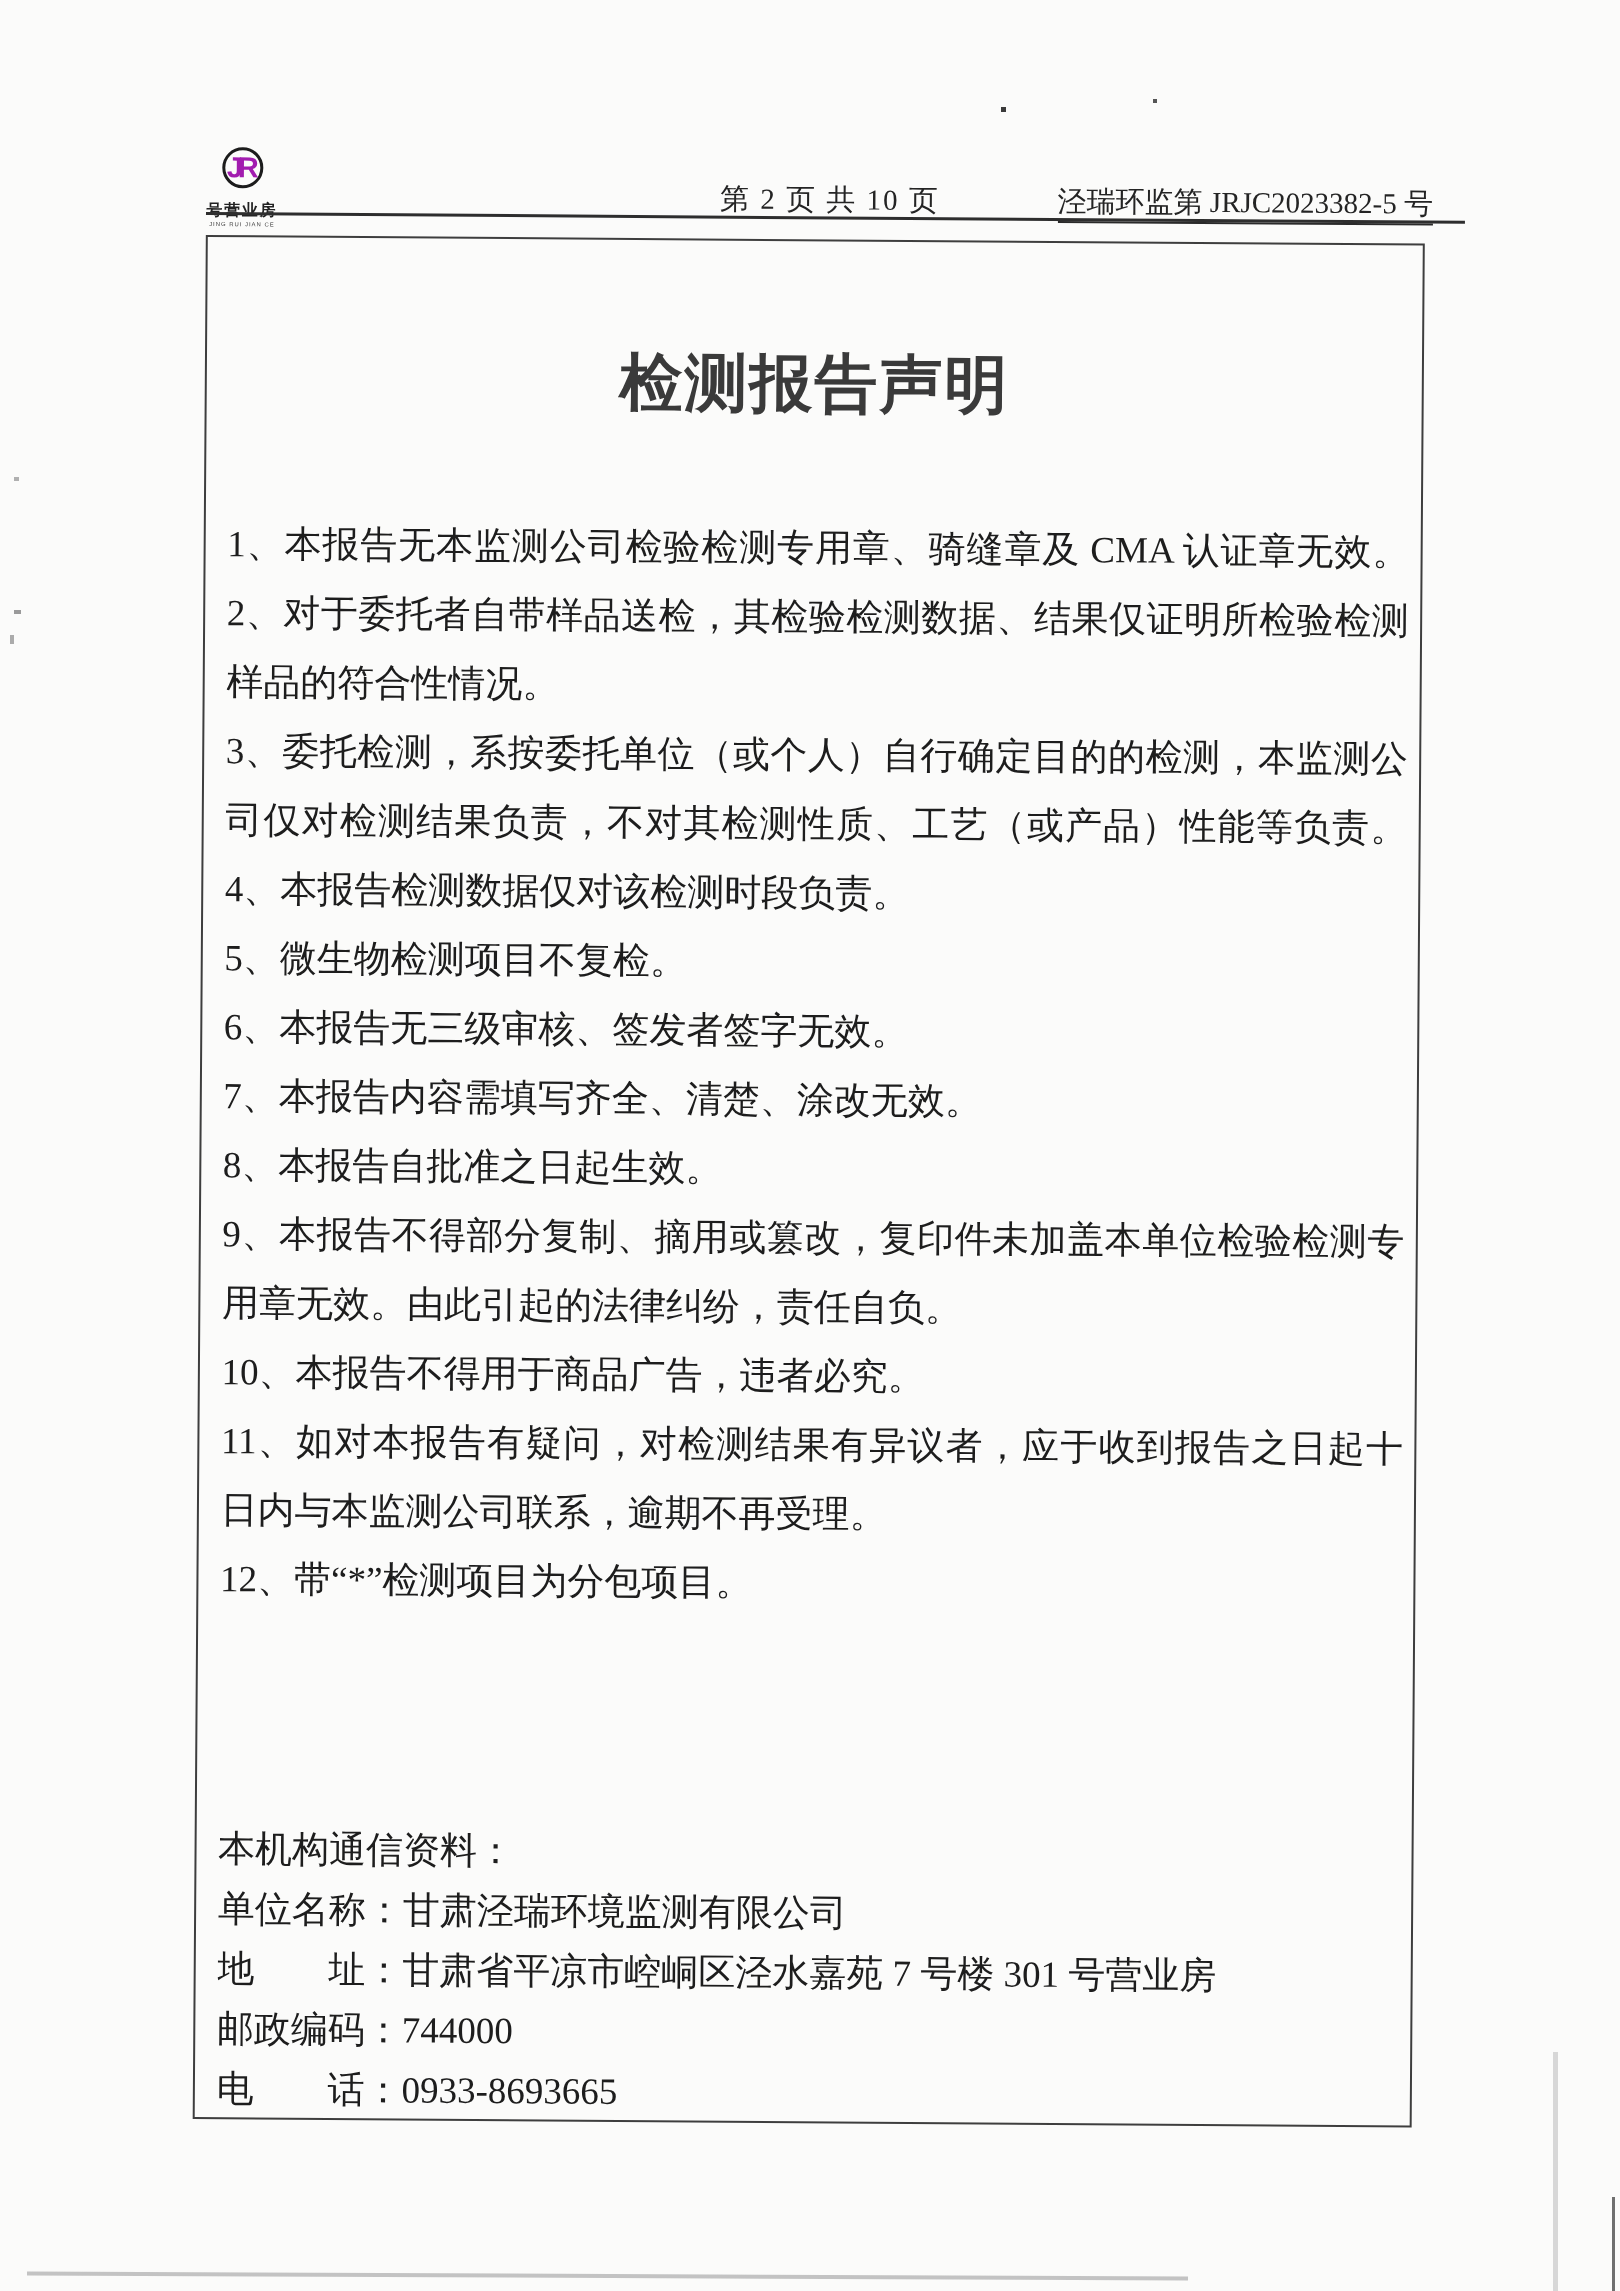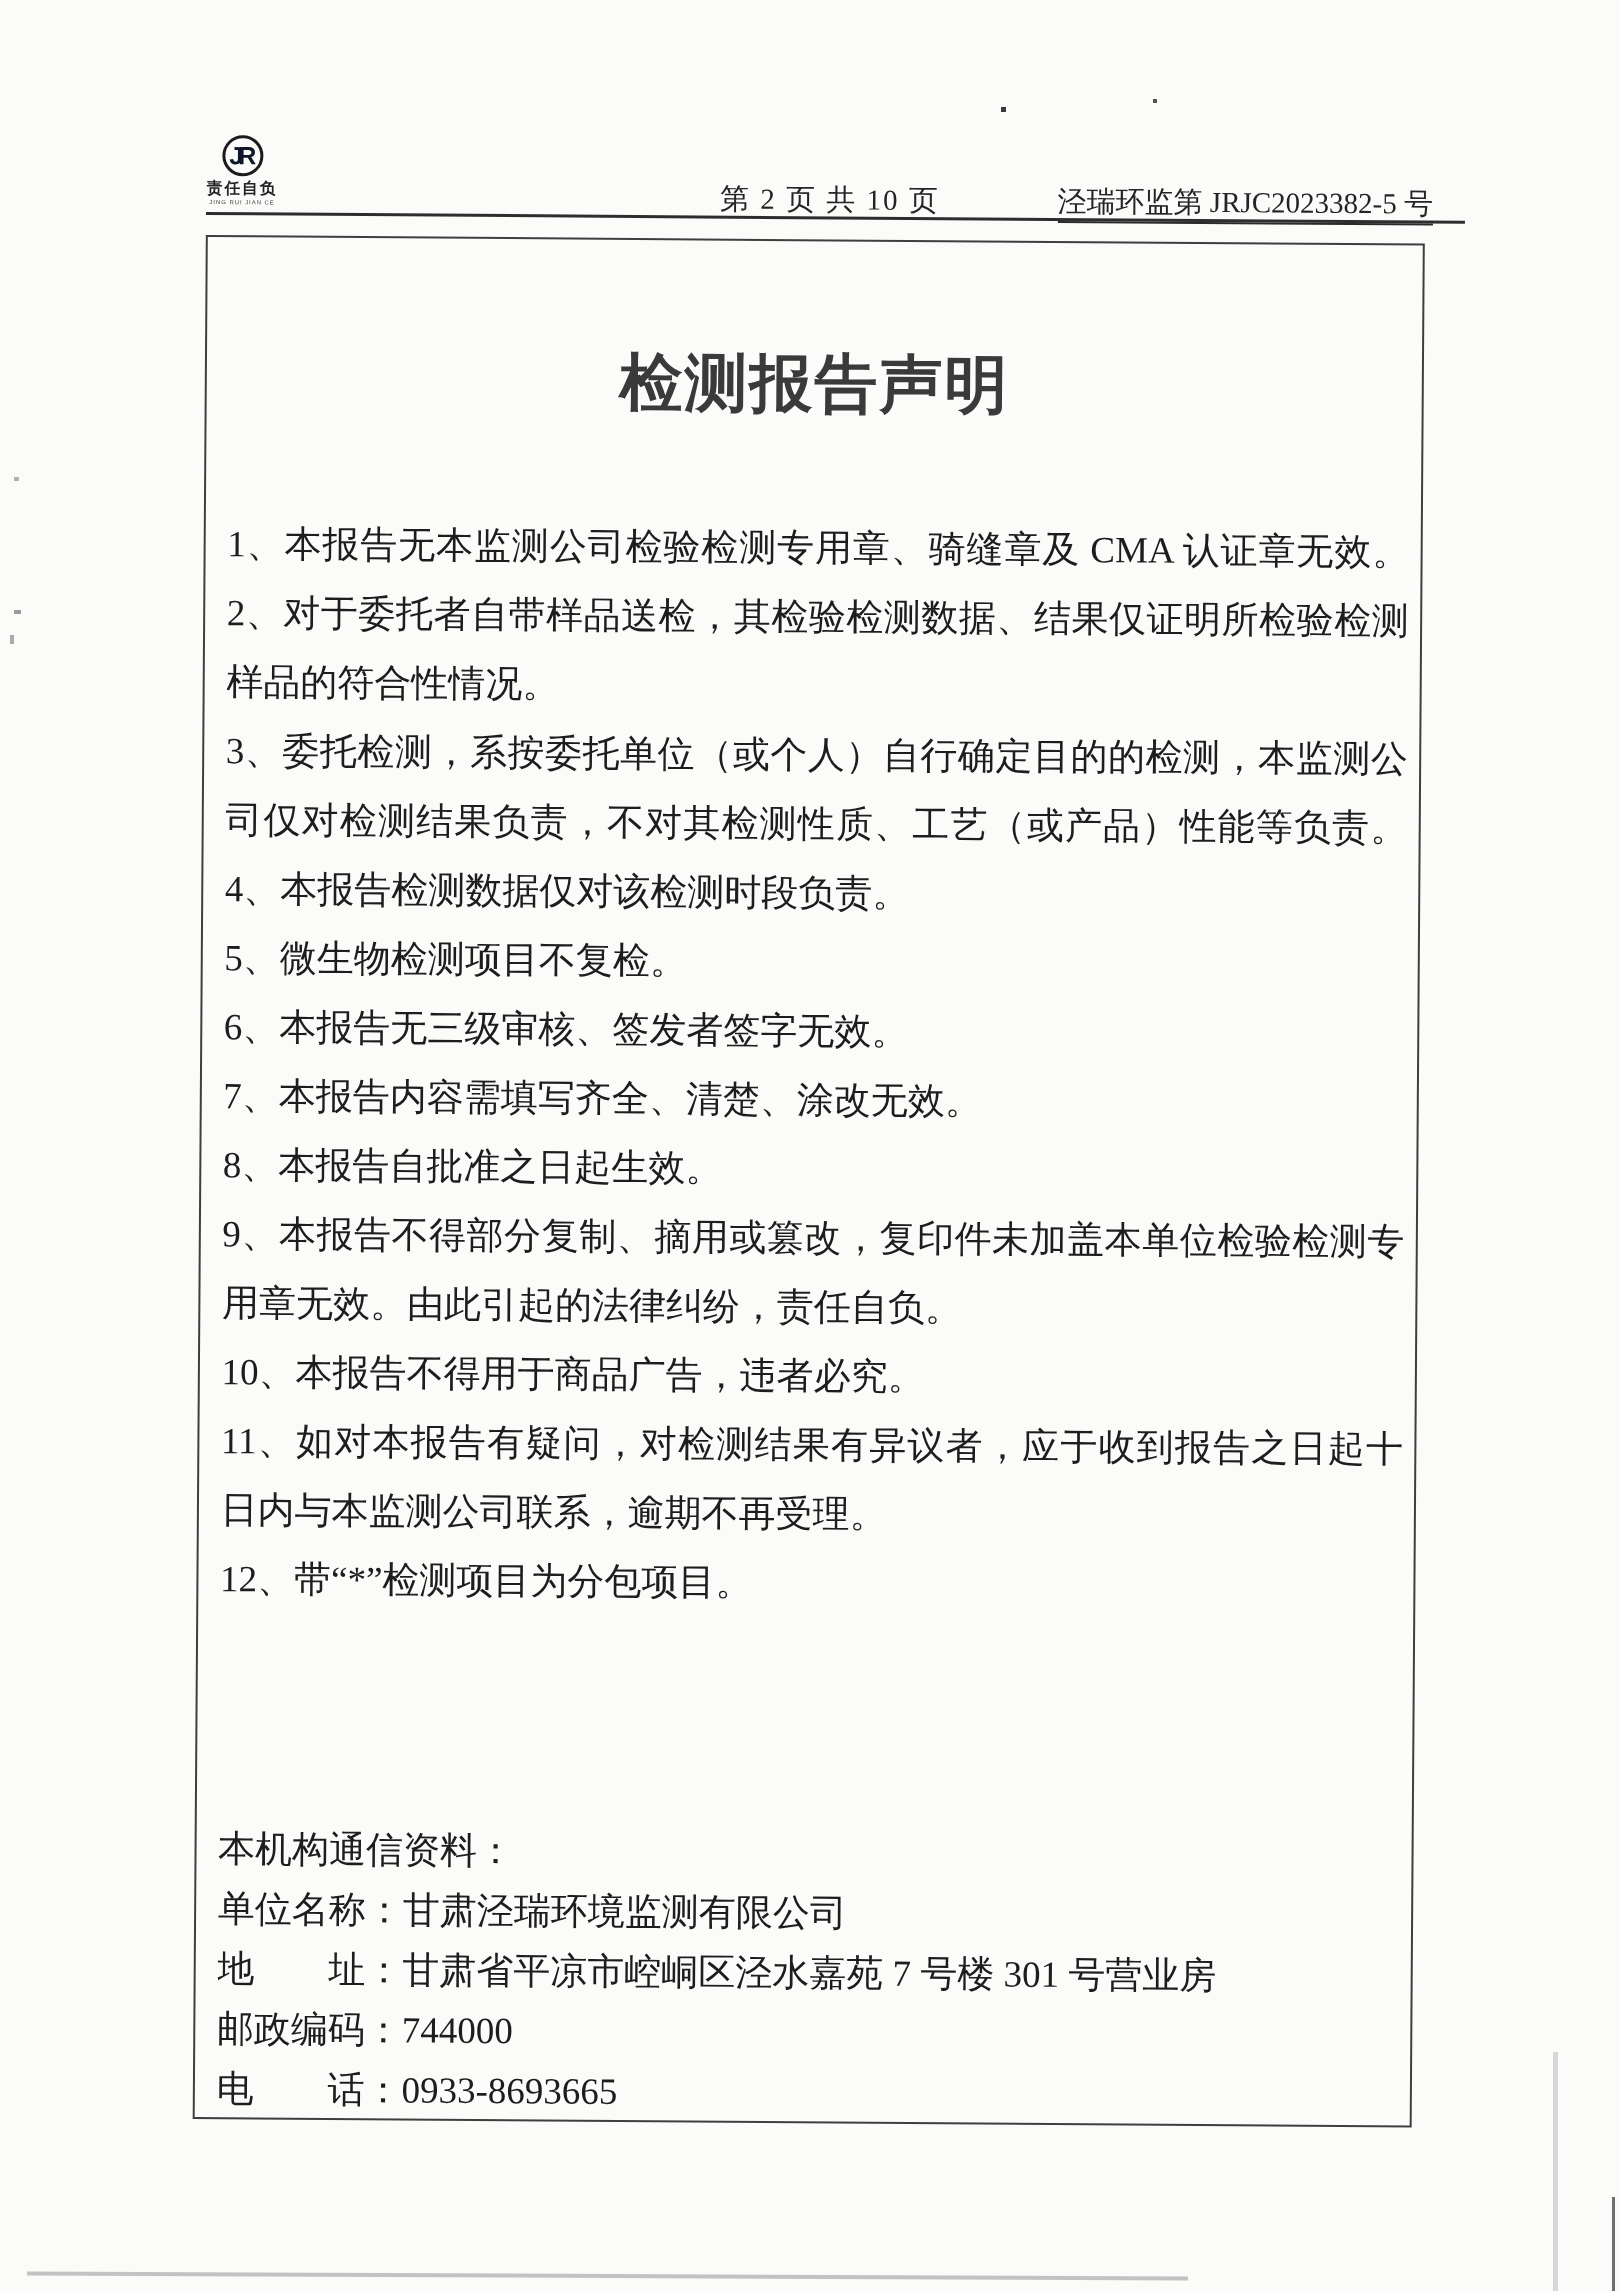--- a/index.html
+++ b/index.html
@@ -5,24 +5,24 @@
   html,body{margin:0;padding:0;background:#ffffff;}
   .page{
     position:relative;width:1620px;height:2292px;background:#fbfbfa;overflow:hidden;
     font-family:"Liberation Serif","DejaVu Serif",serif;color:#1d1d1d;
   }
   .skew{position:absolute;inset:0;transform:rotate(0.4deg);transform-origin:206px 211px;}
 
   
   .logo{position:absolute;left:200px;top:135px;width:84px;text-align:center;}
   .logo-circle{
-    width:41px;height:41px;border:3.9px solid #1c1c1c;border-radius:50%;margin:0 auto;
+    width:41px;height:41px;border:3.9px solid #1c1c1c;border-radius:50%;margin:12px auto;
     display:flex;align-items:center;justify-content:center;box-sizing:border-box;
     font-family:"Liberation Sans","DejaVu Sans",sans-serif;font-weight:bold;
-    font-size:25px;letter-spacing:-4.9px;color:#0f172a;padding-right:3.9px;
+    font-size:29px;letter-spacing:-4.9px;color:#a21caf;padding-right:3.9px;
   }
   .logo-name{margin-top:2px;font-size:15.7px;font-weight:bold;letter-spacing:2px;
     font-family:"Liberation Sans","DejaVu Sans",sans-serif;color:#222;}
   .logo-sub{font-size:5.9px;letter-spacing:1px;color:#3a3a3a;
     font-family:"Liberation Sans","DejaVu Sans",sans-serif;}
 
   .page-num{position:absolute;left:720px;top:176px;font-size:29px;letter-spacing:2px;color:#242424;}
   .report-no{position:absolute;left:882px;top:176px;width:551px;text-align:right;font-size:29px;color:#242424;}
   .report-no span{border-bottom:2px solid #2a2a2a;padding-bottom:3.9px;}
   .header-rule{position:absolute;left:206px;top:212px;width:1259px;height:2.9px;background:#2e2e2e;}
@@ -56,21 +56,21 @@
 </head>
 <body>
 
 <div class="page">
   <div class="skew">
 
     <div class="logo">
       <div class="logo-circle">
         <span>JR</span>
       </div>
-      <div class="logo-name">责任自负</div>
+      <div class="logo-name">号营业房</div>
       <div class="logo-sub">JING RUI JIAN CE</div>
     </div>
 
     <div class="page-num">第 2 页 共 10 页</div>
     <div class="report-no">
       <span>泾瑞环监第 JRJC2023382-5 号</span>
     </div>
     <div class="header-rule"></div>
 
     <div class="frame">

